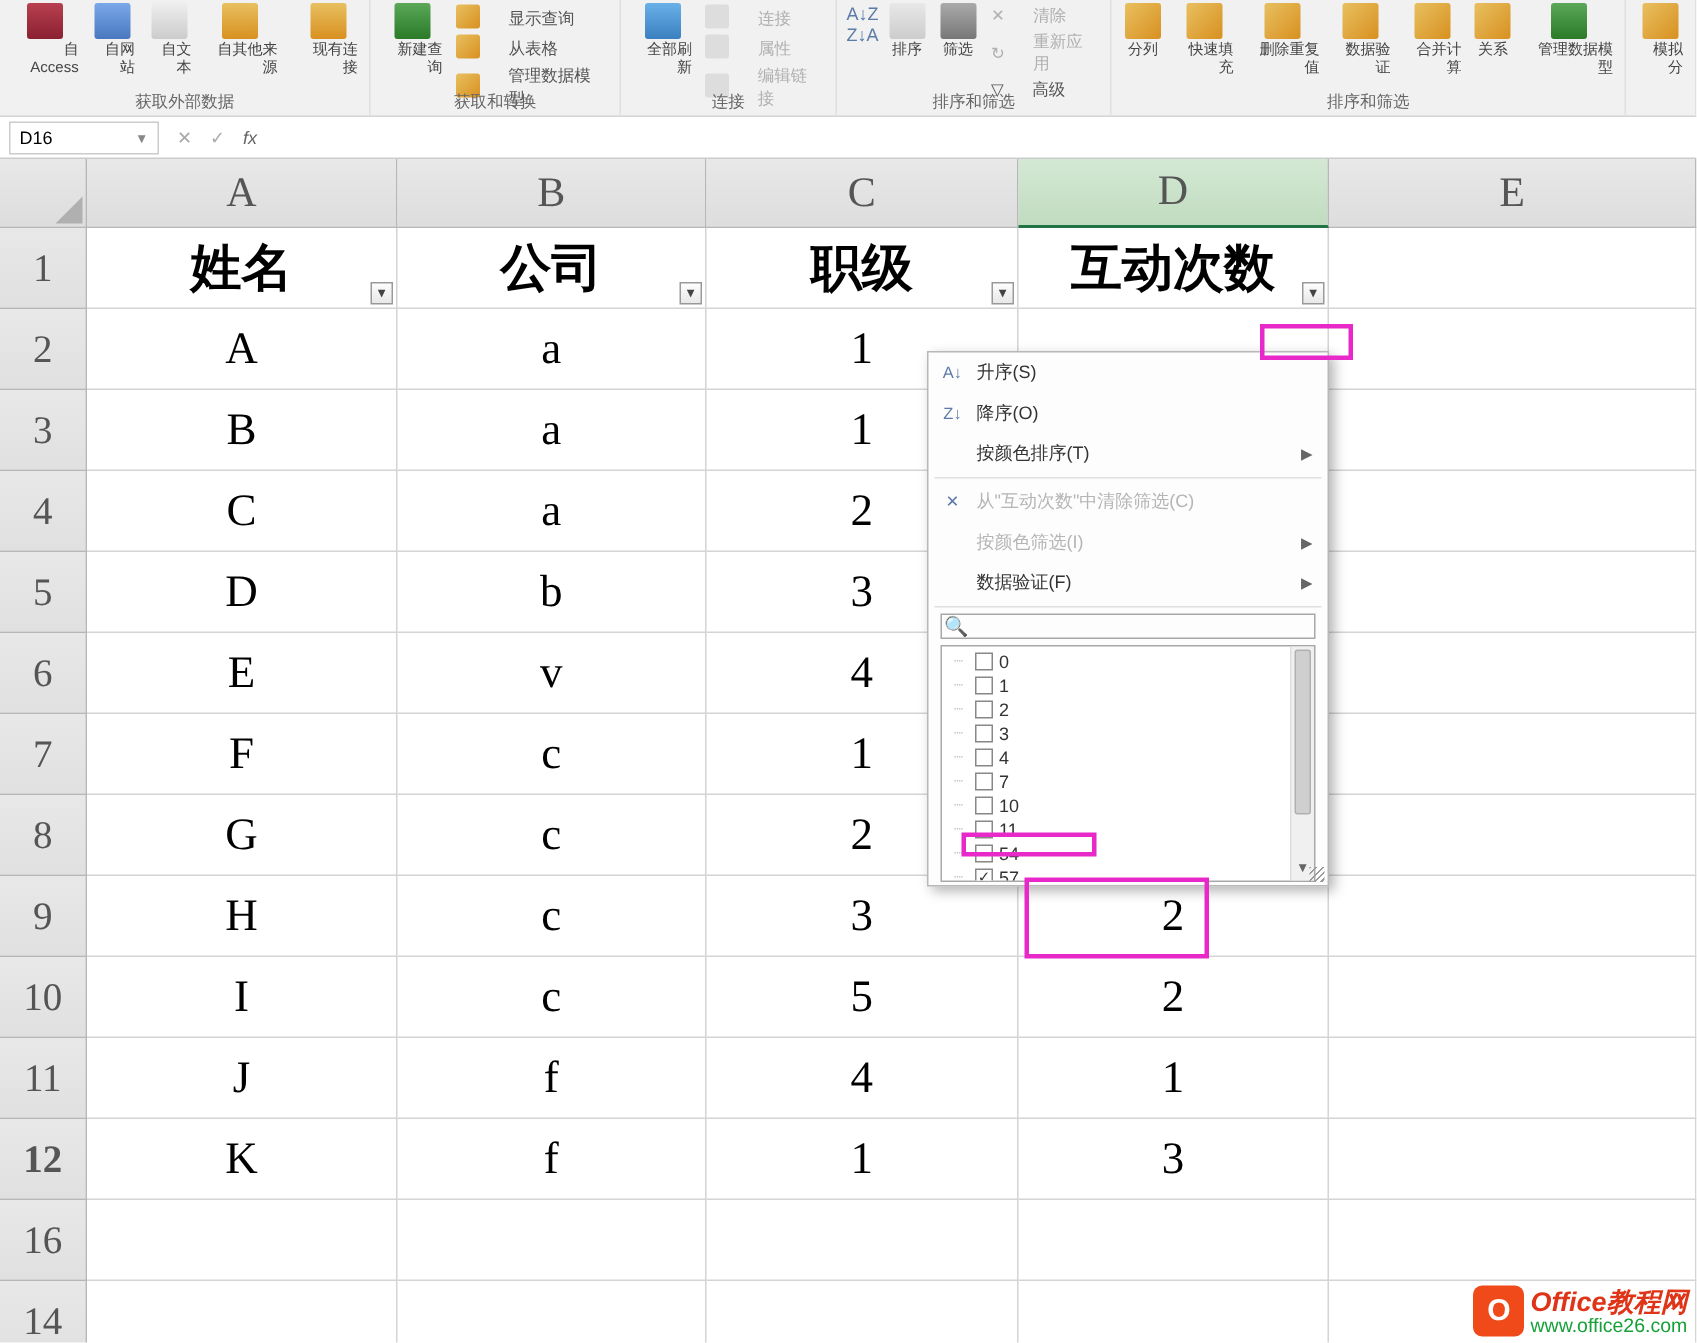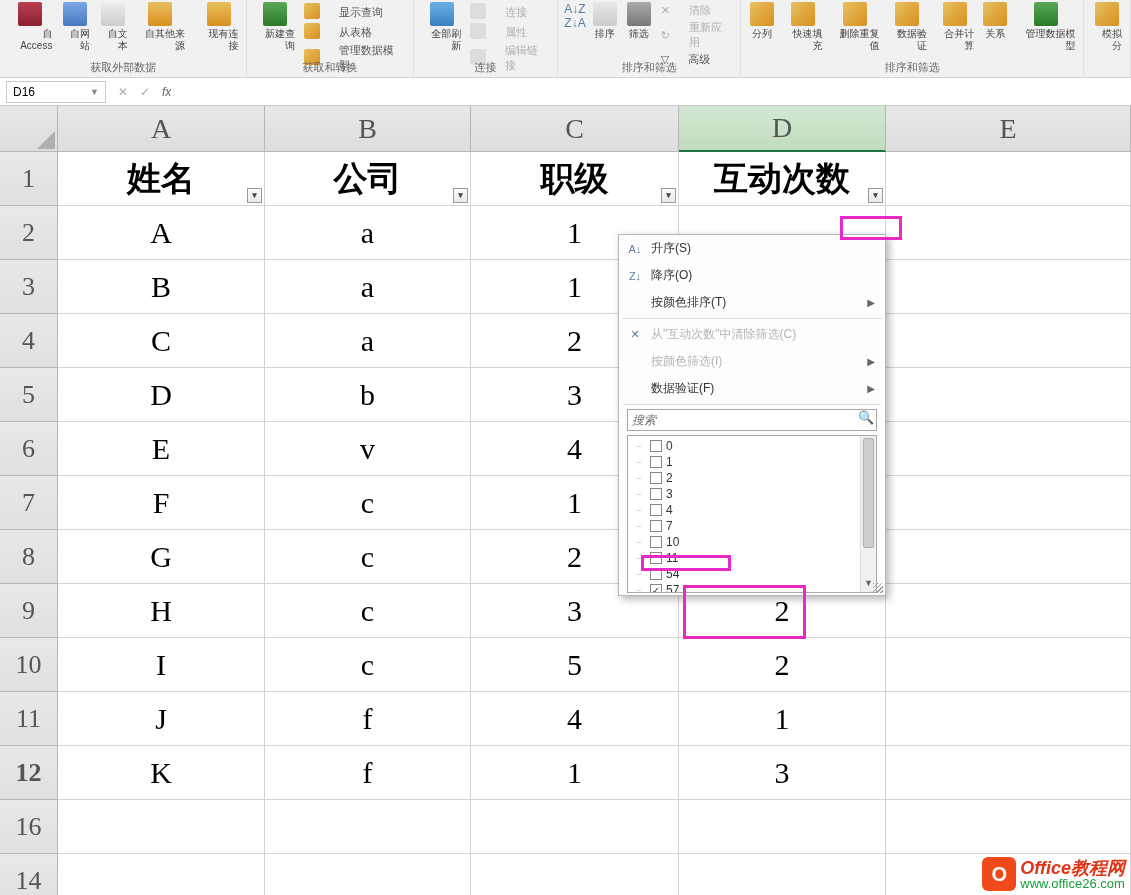--- a/index.html
+++ b/index.html
@@ -600,21 +600,20 @@
   <div class="fm-item disabled">
       <span>按颜色筛选(I)</span>
       <span class="fm-arrow">▶</span>
     </div>
   <div class="fm-item">
       <span>数据验证(F)</span>
       <span class="fm-arrow">▶</span>
     </div>
   <div class="fm-sep"></div>
   <div class="fm-search">
-    <input placeholder="搜索" style="">
     <div class="sicon">🔍</div>
   </div>
   <div class="fm-list">
     <div class="fm-list-inner" id="filter-list">
         <div class="fm-li">
           <div class="cb"></div>
           <span>0</span>
         </div>
         <div class="fm-li">
           <div class="cb"></div>

